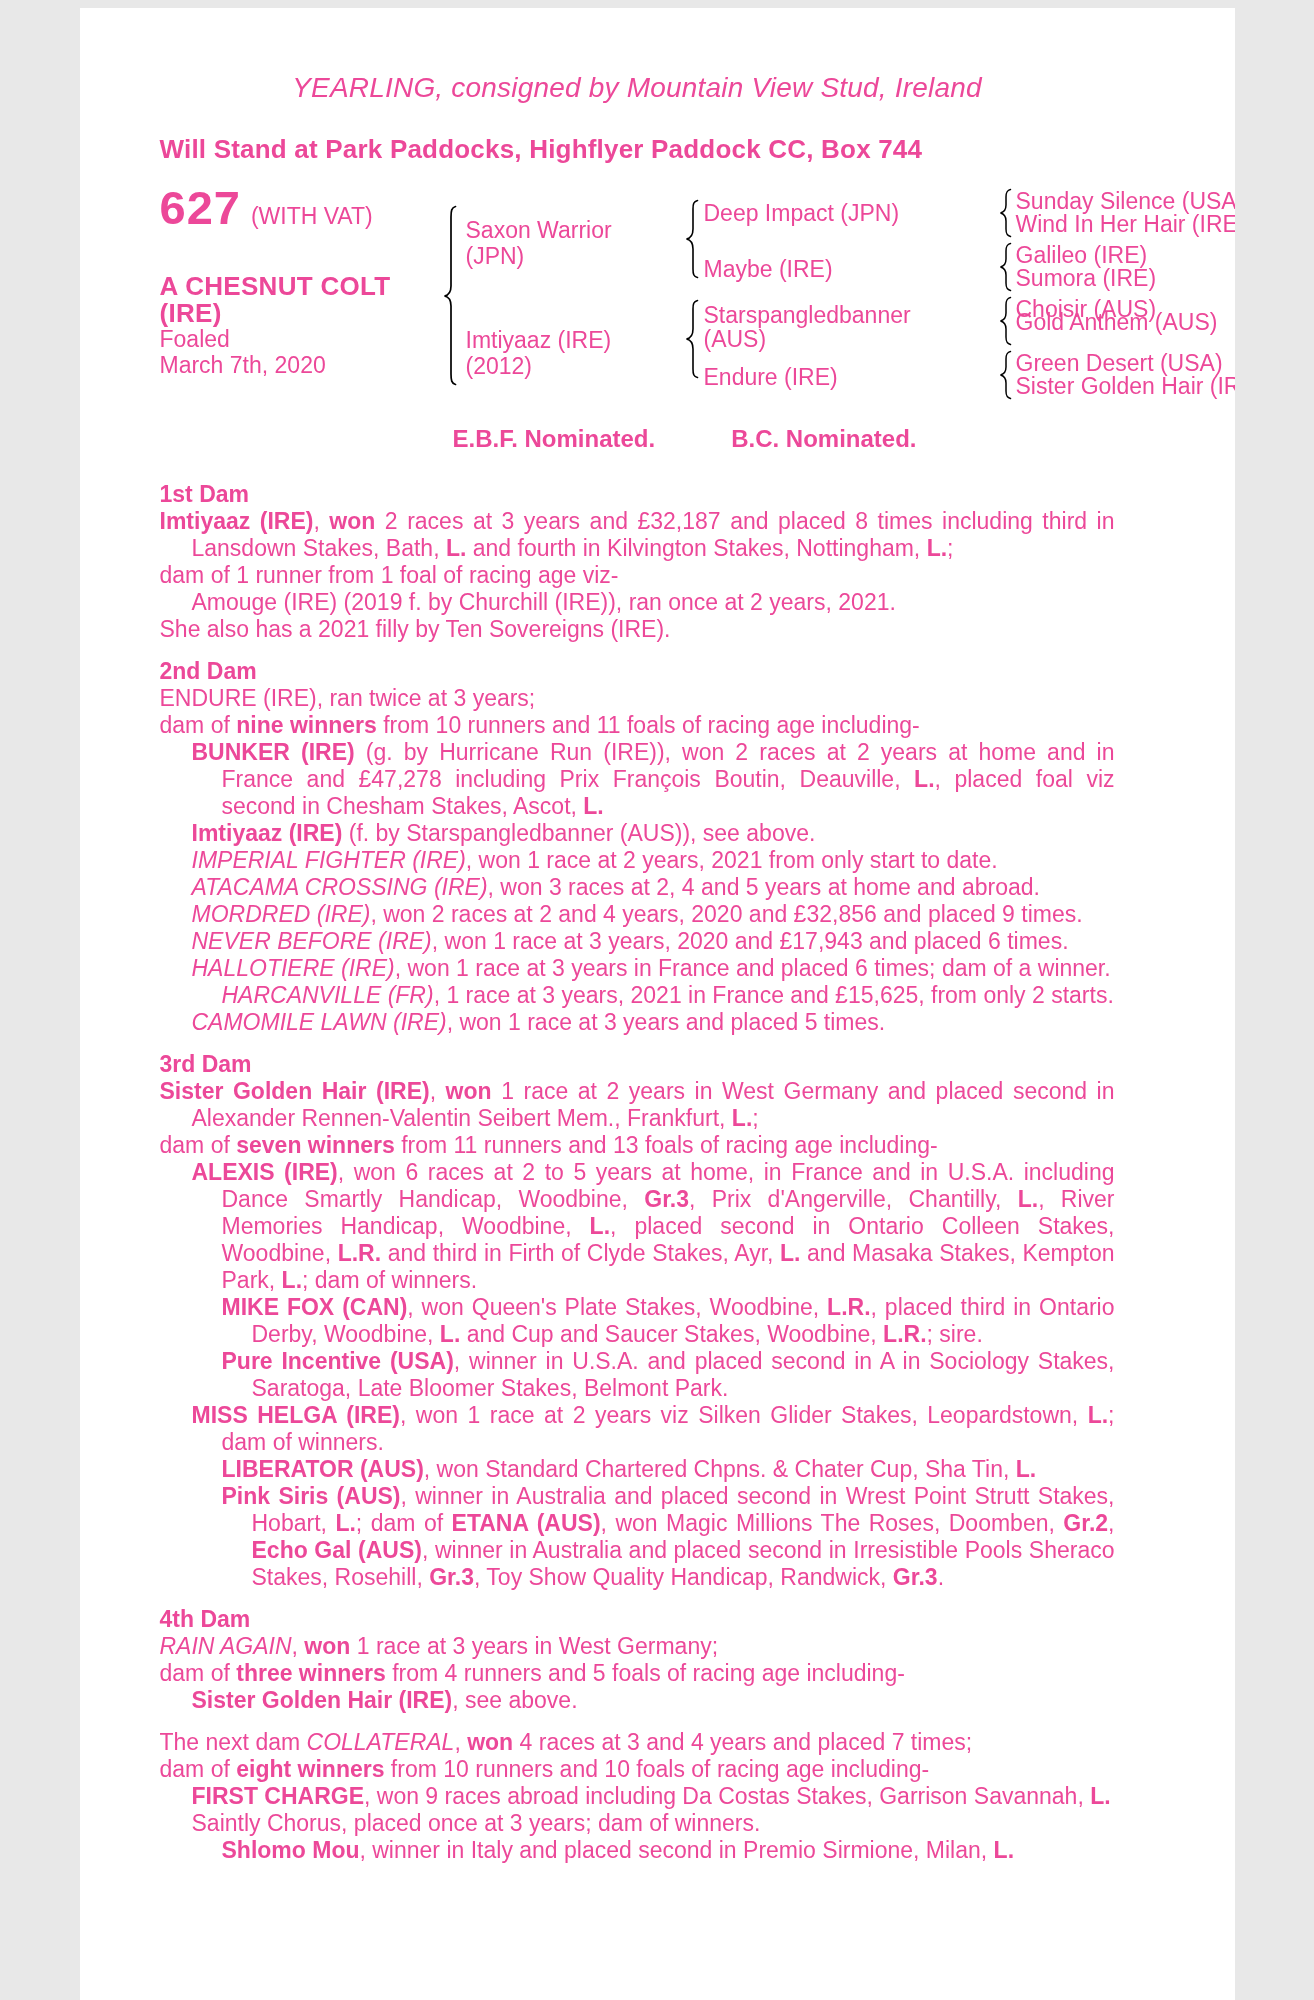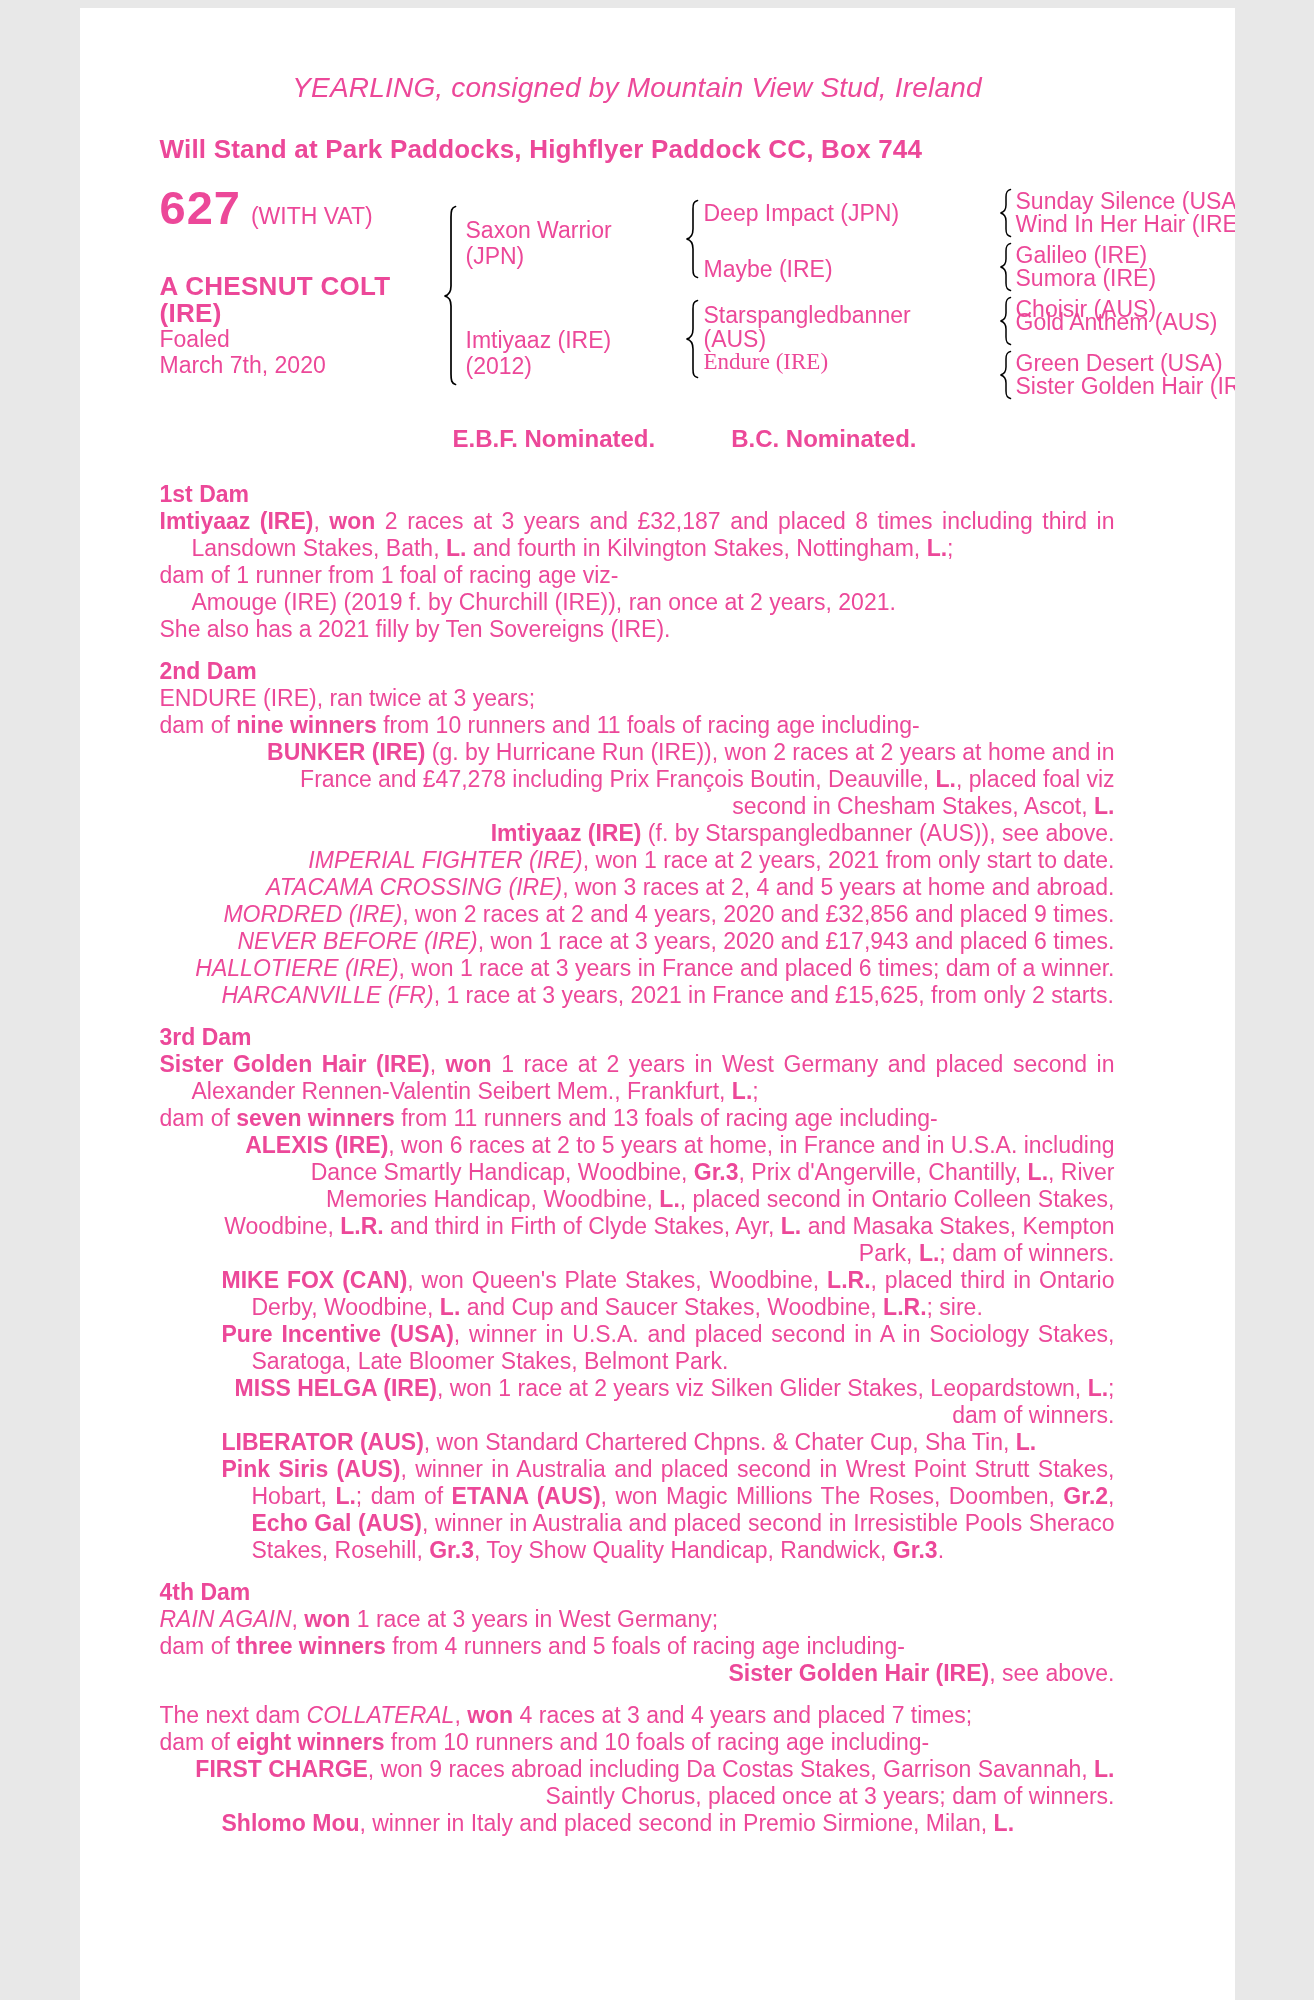--- a/index.html
+++ b/index.html
@@ -49,21 +49,21 @@
   
   .sections{ margin-top:28px; font-size:23px; line-height:27px; }
   .dam-section{ margin-top:15px; }
   .dam-section:first-child{ margin-top:0; }
   .dam-heading{ font-weight:bold; }
   .para{ }
   .just{ text-align:justify; }
   .p0{ padding-left:32px; text-indent:-32px; }
   .p0flat{ }
   .p1flat{ margin-left:32px; }
-  .p1{ margin-left:32px; padding-left:30px; text-indent:-30px;text-align:right; }
+  .p1{ margin-left:32px; padding-left:30px; text-indent:-30px; }
   .p2{ margin-left:62px; padding-left:30px; text-indent:-30px; }
   i{ font-style:italic; }
   b{ font-weight:bold; }
 </style>
 </head>
 <body>
 
 <div class="page">
   <div class="content">
 
@@ -100,21 +100,21 @@
       <div class="ped-abs brace" style="left:524px;top:112px;">
         <svg width="18" height="80" viewBox="0 0 18 80" xmlns="http://www.w3.org/2000/svg">
           <path d="M13.5 1.5 C9.5 2.5 9 5 9 10 L9 30 C9 36 7.5 39 2.5 40 C7.5 41 9 44 9 50 L9 70 C9 75 9.5 77.5 13.5 78.5" fill="none" stroke="#000" stroke-width="1.6" stroke-linecap="round"></path>
         </svg>
       </div>
 
       <div class="ped-abs" style="left:544px;top:14px;">Deep Impact (JPN)</div>
       <div class="ped-abs" style="left:544px;top:70px;">Maybe (IRE)</div>
       <div class="ped-abs" style="left:544px;top:116px;">Starspangledbanner</div>
       <div class="ped-abs" style="left:544px;top:140px;">(AUS)</div>
-      <div class="ped-abs" style="left:544px;top:163px;font-family:Liberation Serif, serif;">Endure (IRE)</div>
+      <div class="ped-abs" style="left:544px;top:178px;">Endure (IRE)</div>
 
       <div class="ped-abs brace" style="left:838px;top:1px;">
         <svg width="16" height="50" viewBox="0 0 16 50" xmlns="http://www.w3.org/2000/svg">
           <path d="M12.5 1.5 C8.5 2.5 8 5 8 9 L8 17 C8 22 6.5 24 2.5 25 C6.5 26 8 28 8 33 L8 41 C8 45 8.5 47.5 12.5 48.5" fill="none" stroke="#000" stroke-width="1.5" stroke-linecap="round"></path>
         </svg>
       </div>
       <div class="ped-abs" style="left:856px;top:2px;">Sunday Silence (USA)</div>
       <div class="ped-abs" style="left:856px;top:25px;">Wind In Her Hair (IRE)</div>
 
       <div class="ped-abs brace" style="left:838px;top:55px;">
@@ -159,20 +159,21 @@
           <div class="para p0flat"><span>ENDURE (IRE), ran twice at 3 years;</span></div>
           <div class="para p0flat"><span>dam of </span><b>nine winners</b><span> from 10 runners and 11 foals of racing age including-</span></div>
           <div class="para p1 just"><b>BUNKER (IRE)</b><span> (g. by Hurricane Run (IRE)), won 2 races at 2 years at home and in France and £47,278 including Prix François Boutin, Deauville, </span><b>L.</b><span>, placed foal viz second in Chesham Stakes, Ascot, </span><b>L.</b></div>
           <div class="para p1"><b>Imtiyaaz (IRE)</b><span> (f. by Starspangledbanner (AUS)), see above.</span></div>
           <div class="para p1"><i>IMPERIAL FIGHTER (IRE)</i><span>, won 1 race at 2 years, 2021 from only start to date.</span></div>
           <div class="para p1"><i>ATACAMA CROSSING (IRE)</i><span>, won 3 races at 2, 4 and 5 years at home and abroad.</span></div>
           <div class="para p1"><i>MORDRED (IRE)</i><span>, won 2 races at 2 and 4 years, 2020 and £32,856 and placed 9 times.</span></div>
           <div class="para p1"><i>NEVER BEFORE (IRE)</i><span>, won 1 race at 3 years, 2020 and £17,943 and placed 6 times.</span></div>
           <div class="para p1"><i>HALLOTIERE (IRE)</i><span>, won 1 race at 3 years in France and placed 6 times; dam of a winner.</span></div>
           <div class="para p2"><i>HARCANVILLE (FR)</i><span>, 1 race at 3 years, 2021 in France and £15,625, from only 2 starts.</span></div>
+          <div class="para p1"><i>CAMOMILE LAWN (IRE)</i><span>, won 1 race at 3 years and placed 5 times.</span></div>
         </section>
         <section class="dam-section">
           <div class="dam-heading">3rd Dam</div>
           <div class="para p0 just"><b>Sister Golden Hair (IRE)</b><span>, </span><b>won</b><span> 1 race at 2 years in West Germany and placed second in Alexander Rennen-Valentin Seibert Mem., Frankfurt, </span><b>L.</b><span>;</span></div>
           <div class="para p0flat"><span>dam of </span><b>seven winners</b><span> from 11 runners and 13 foals of racing age including-</span></div>
           <div class="para p1 just"><b>ALEXIS (IRE)</b><span>, won 6 races at 2 to 5 years at home, in France and in U.S.A. including Dance Smartly Handicap, Woodbine, </span><b>Gr.3</b><span>, Prix d'Angerville, Chantilly, </span><b>L.</b><span>, River Memories Handicap, Woodbine, </span><b>L.</b><span>, placed second in Ontario Colleen Stakes, Woodbine, </span><b>L.R.</b><span> and third in Firth of Clyde Stakes, Ayr, </span><b>L.</b><span> and Masaka Stakes, Kempton Park, </span><b>L.</b><span>; dam of winners.</span></div>
           <div class="para p2 just"><b>MIKE FOX (CAN)</b><span>, won Queen's Plate Stakes, Woodbine, </span><b>L.R.</b><span>, placed third in Ontario Derby, Woodbine, </span><b>L.</b><span> and Cup and Saucer Stakes, Woodbine, </span><b>L.R.</b><span>; sire.</span></div>
           <div class="para p2 just"><b>Pure Incentive (USA)</b><span>, winner in U.S.A. and placed second in A in Sociology Stakes, Saratoga, Late Bloomer Stakes, Belmont Park.</span></div>
           <div class="para p1 just"><b>MISS HELGA (IRE)</b><span>, won 1 race at 2 years viz Silken Glider Stakes, Leopardstown, </span><b>L.</b><span>; dam of winners.</span></div>
           <div class="para p2"><b>LIBERATOR (AUS)</b><span>, won Standard Chartered Chpns. &amp; Chater Cup, Sha Tin, </span><b>L.</b></div>

